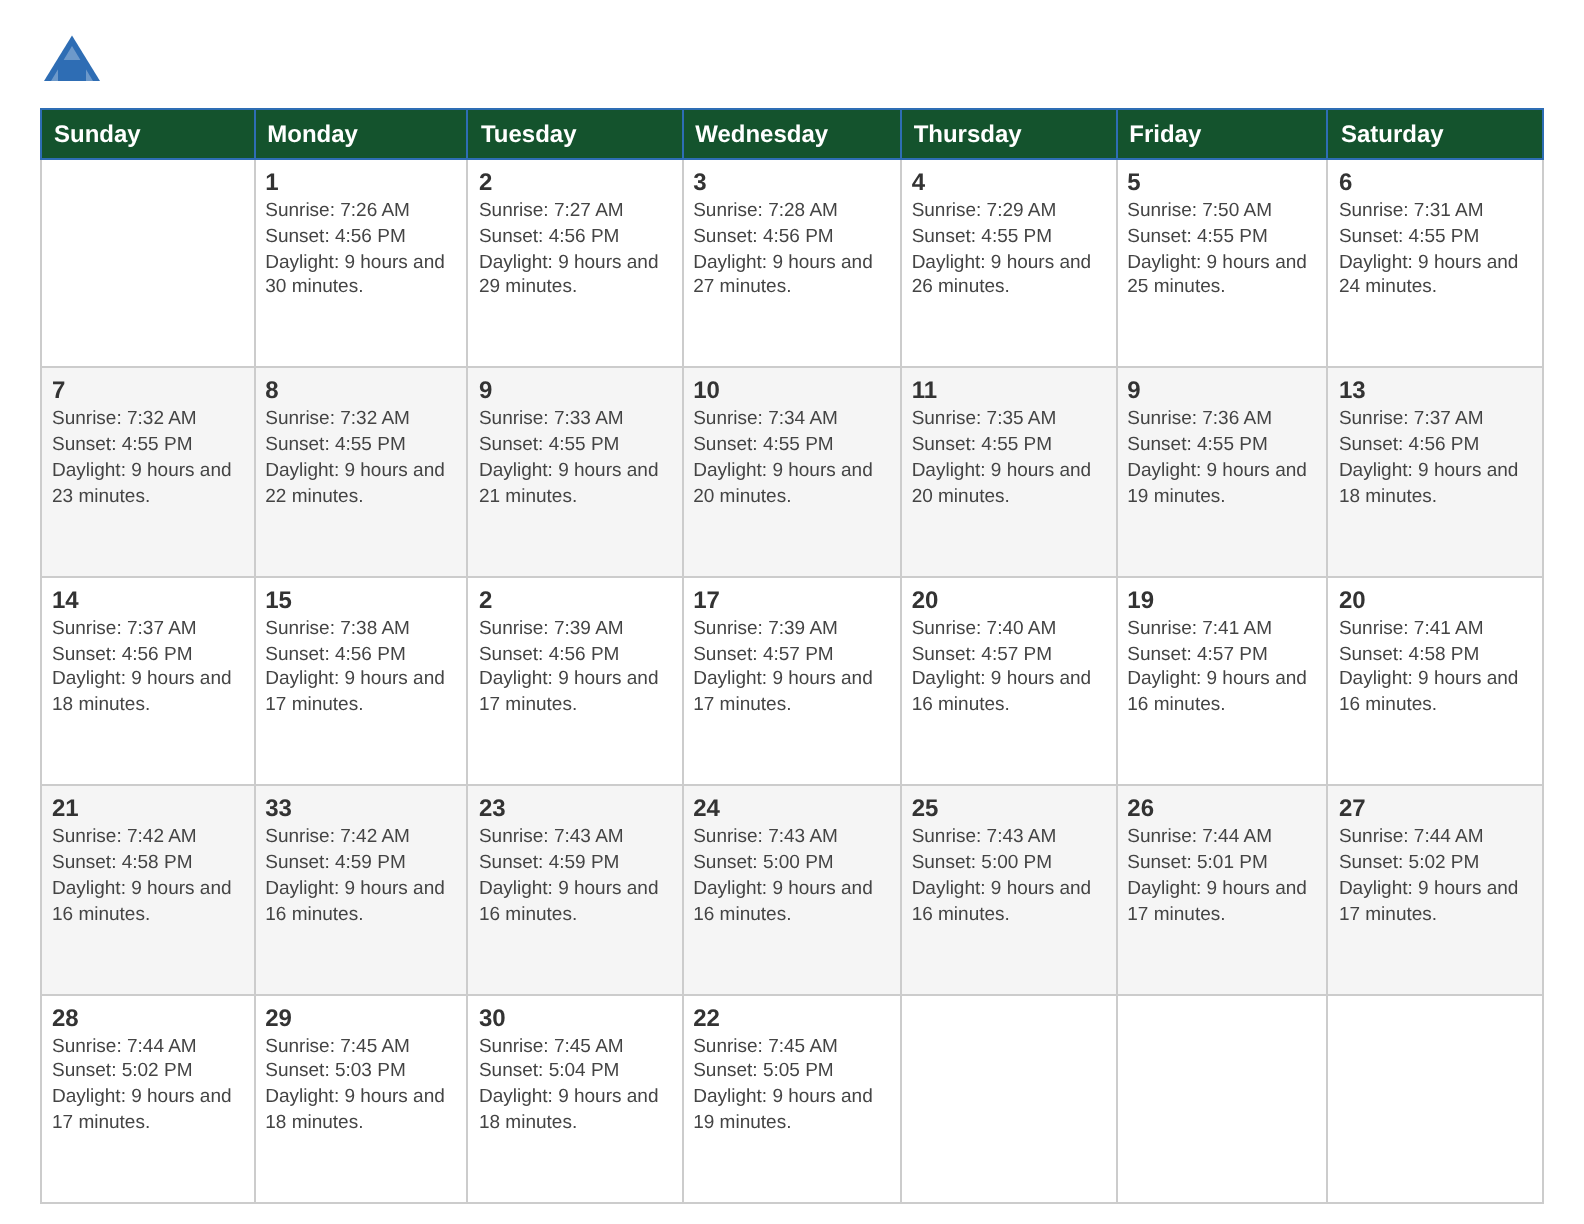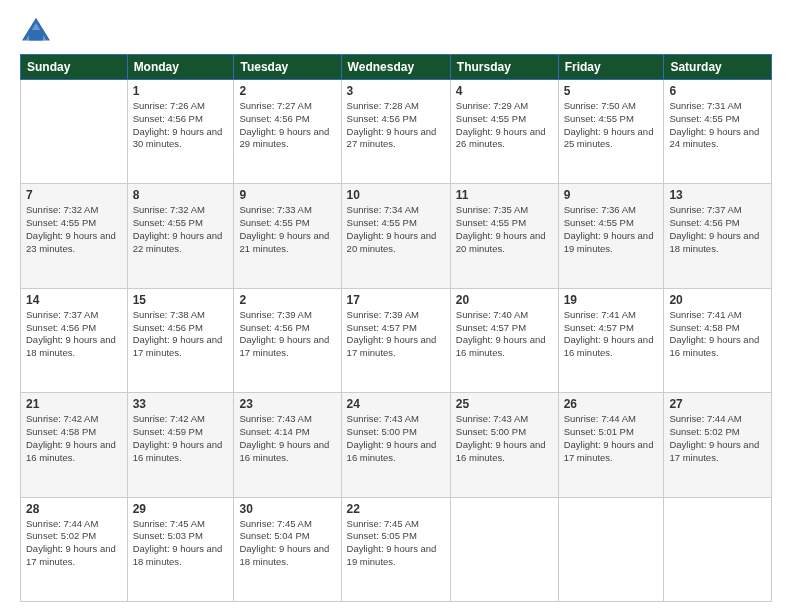--- a/index.html
+++ b/index.html
@@ -296,21 +296,21 @@
           <td>
             <span class="day-num">33</span>
             <div class="day-info">Sunrise: 7:42 AM
 Sunset: 4:59 PM
 Daylight: 9 hours
 and 16 minutes.</div>
           </td>
           <td>
             <span class="day-num">23</span>
             <div class="day-info">Sunrise: 7:43 AM
-Sunset: 4:14 PM
+Sunset: 4:59 PM
 Daylight: 9 hours
 and 16 minutes.</div>
           </td>
           <td>
             <span class="day-num">24</span>
             <div class="day-info">Sunrise: 7:43 AM
 Sunset: 5:00 PM
 Daylight: 9 hours
 and 16 minutes.</div>
           </td>

